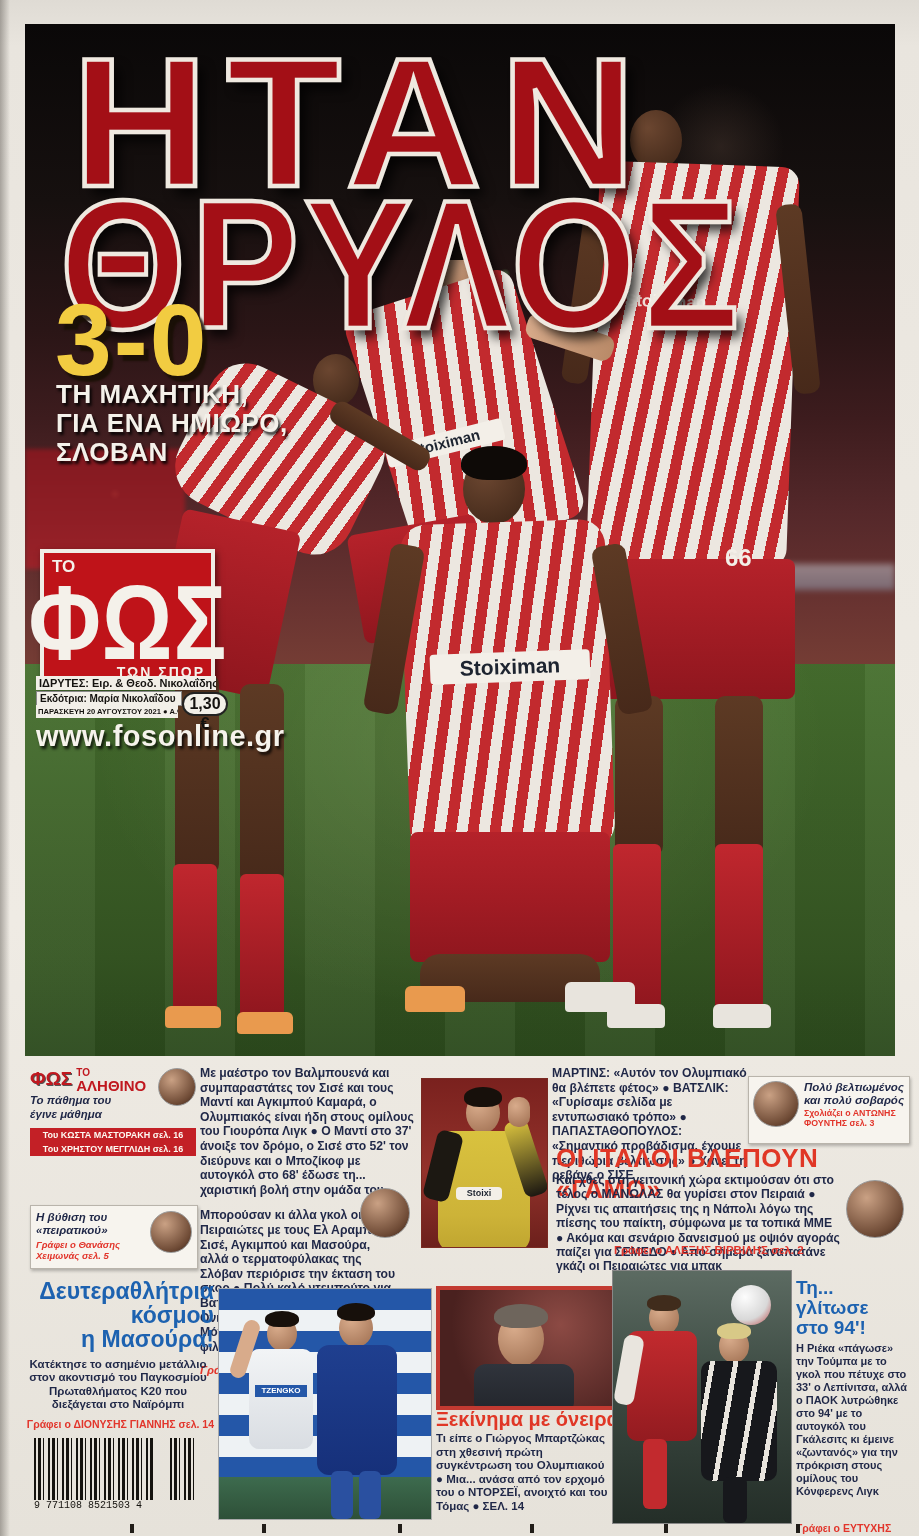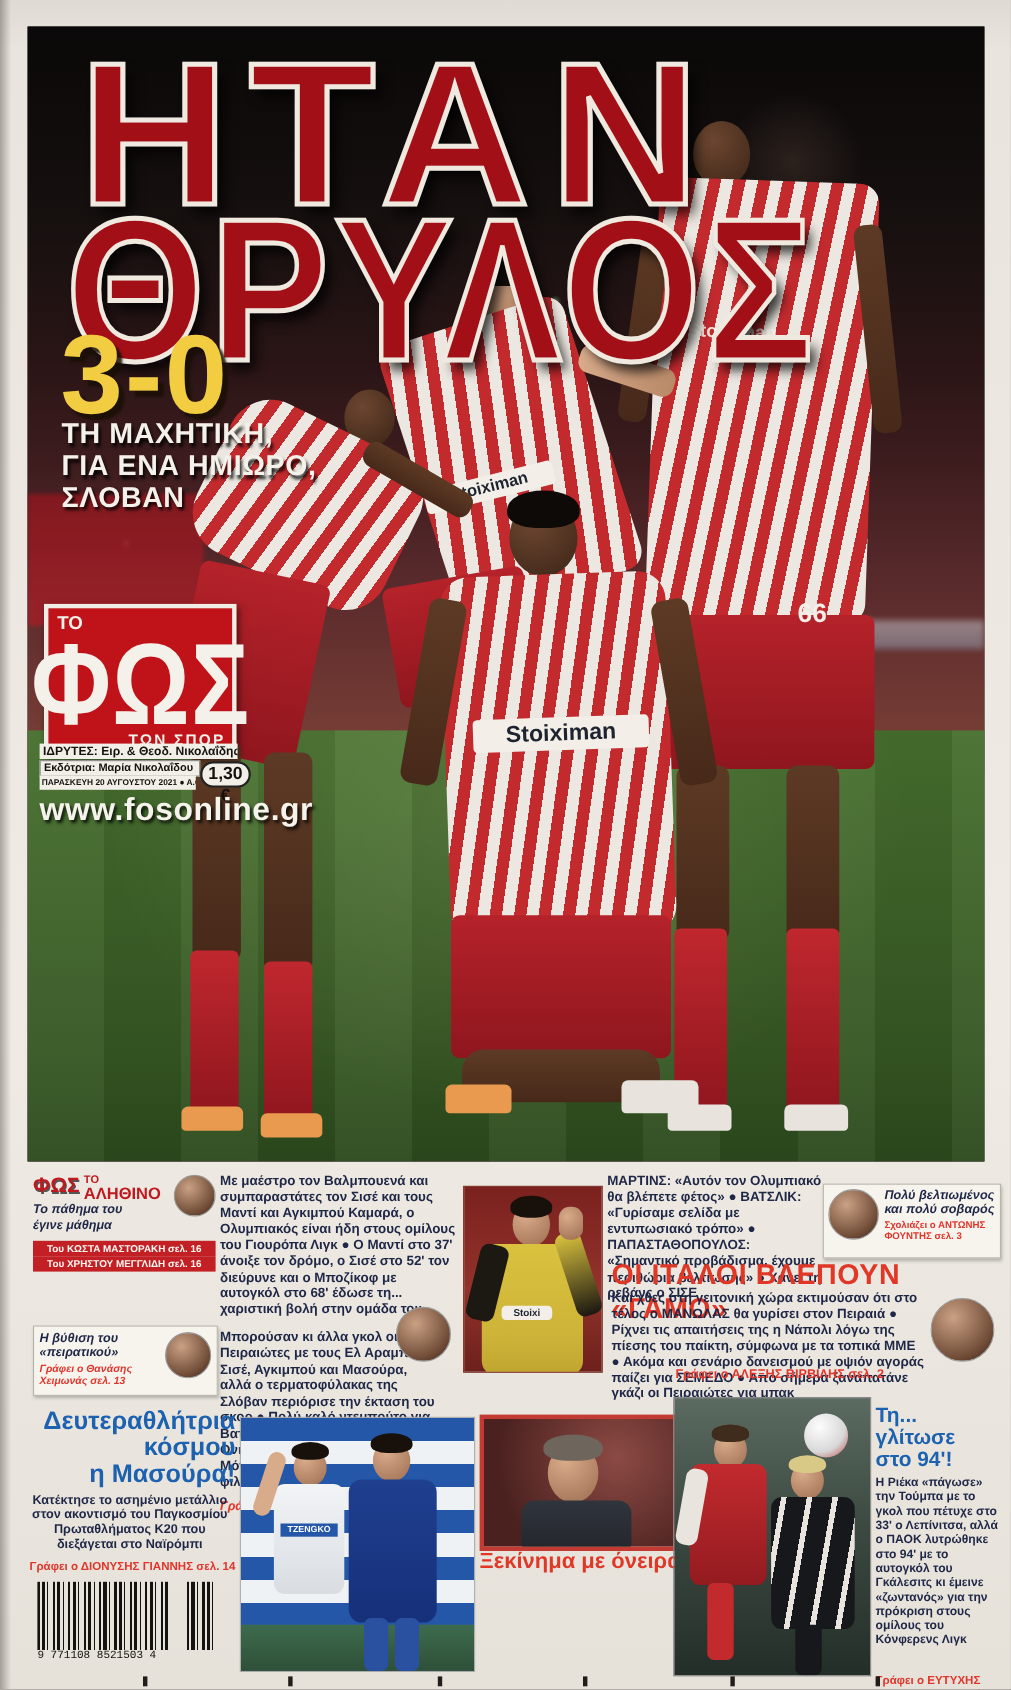--- a/index.html
+++ b/index.html
@@ -176,21 +176,21 @@
     <div class="redbar" style="margin-top:6px;font-size:9px;line-height:14px;">Του ΚΩΣΤΑ ΜΑΣΤΟΡΑΚΗ σελ. 16</div>
   </div>
 
   <div style="position:absolute;left:30px;top:1138px;width:166px;">
     <div class="redbar" style="margin-top:4px;font-size:9px;line-height:14px;">Του ΧΡΗΣΤΟΥ ΜΕΓΓΛΙΔΗ σελ. 16</div>
   </div>
 
   <div class="box" style="left:30px;top:1205px;width:156px;height:52px;padding:5px;display:flex;">
     <span style="width:100px;">
       <span class="body-text" style="font-style:italic;font-size:11.5px;line-height:1.15;display:block;">Η βύθιση του «πειρατικού»</span>
-      <span class="byline" style="font-size:9.5px;line-height:1.1;display:block;margin-top:3px;">Γράφει ο Θανάσης Χειμωνάς σελ. 13</span>
+      <span class="byline" style="font-size:9.5px;line-height:1.1;display:block;margin-top:3px;">Γράφει ο Θανάσης Χειμωνάς σελ. 5</span>
     </span>
     <span class="avatar" style="width:40px;height:40px;margin-left:auto;display:block;"></span>
   </div>
 
   <div style="position:absolute;left:200px;top:1066px;width:218px;">
     <div class="body-text" style="font-size:12.2px;line-height:14.6px;">Με μαέστρο τον Βαλμπουενά και συμπαραστάτες τον Σισέ και τους Μαντί και Αγκιμπού Καμαρά, ο Ολυμπιακός είναι ήδη στους ομίλους του Γιουρόπα Λιγκ ● Ο Μαντί στο 37' άνοιξε τον δρόμο, ο Σισέ στο 52' τον διεύρυνε και ο Μποζίκοφ με αυτογκόλ στο 68' έδωσε τη... χαριστική βολή στην ομάδα του</div>
     <div class="body-text" style="font-size:12.2px;line-height:14.6px;margin-top:11px;width:200px;">Μπορούσαν κι άλλα γκολ οι Πειραιώτες με τους Ελ Αραμπί, Σισέ, Αγκιμπού και Μασούρα, αλλά ο τερματοφύλακας της Σλόβαν περιόρισε την έκταση του σκορ ● Πολύ καλό ντεμπούτο για Βατσλίκ, καλές ενέργειες από τον Ονιεκούρου όταν μπήκε αλλαγή ● Μόνο ο Βάις φάνηκε για τους φιλοξενούμενους</div>
     <div class="byline" style="font-size:11.5px;margin-top:10px;">Γράφει ο ΧΡΗΣΤΟΣ ΜΕΓΓΛΙΔΗΣ σελ. 3</div>
   </div>
   <div class="avatar" style="position:absolute;left:360px;top:1188px;width:48px;height:48px;"></div>
@@ -254,20 +254,21 @@
     <div style="position:absolute;left:140px;top:182px;width:22px;height:48px;background:#2a50a0;border-radius:6px;"></div>
   </div>
 
   <div style="position:absolute;left:436px;top:1286px;width:172px;height:116px;overflow:hidden;border:4px solid #c23a31;
        background:radial-gradient(circle at 70% 30%,#8c4a44,#4a211f 75%);">
     <div class="head white" style="left:58px;top:22px;width:46px;height:54px;"></div>
     <div class="hair" style="left:54px;top:14px;width:54px;height:24px;background:#6e655c;"></div>
     <div style="position:absolute;left:34px;top:74px;width:100px;height:50px;border-radius:12px;background:linear-gradient(180deg,#30343c,#22252b);"></div>
   </div>
   <div class="red-h" style="position:absolute;left:436px;top:1408px;font-size:20px;">Ξεκίνημα με όνειρα</div>
+  <div class="body-text" style="position:absolute;left:436px;top:1432px;width:172px;font-size:11.5px;line-height:13.5px;">Τι είπε ο Γιώργος Μπαρτζώκας στη χθεσινή πρώτη συγκέντρωση του Ολυμπιακού ● Μια... ανάσα από τον ερχομό του ο ΝΤΟΡΣΕΪ, ανοιχτό και του Τόμας ● ΣΕΛ. 14</div>
 
   <div style="position:absolute;left:612px;top:1270px;width:178px;height:252px;overflow:hidden;border:1px solid #888;
        background:linear-gradient(180deg,#5c6b62 0%,#3c4a42 45%,#242e28 100%);">
     <div style="position:absolute;left:118px;top:14px;width:40px;height:40px;border-radius:50%;background:radial-gradient(circle at 35% 30%,#fdfdfd,#d8d8d8 60%,#b44 100%);"></div>
     <div class="head white" style="left:36px;top:30px;width:30px;height:34px;"></div>
     <div class="hair" style="left:34px;top:24px;width:34px;height:16px;background:#402c1c;"></div>
     <div style="position:absolute;left:14px;top:60px;width:70px;height:110px;border-radius:10px;background:linear-gradient(180deg,#c22a2e,#931b20);"></div>
     <div style="position:absolute;left:6px;top:64px;width:20px;height:70px;background:#e9e5de;border-radius:8px;transform:rotate(10deg);"></div>
     <div class="head white" style="left:106px;top:58px;width:30px;height:34px;"></div>
     <div class="hair" style="left:104px;top:52px;width:34px;height:16px;background:#d8c987;"></div>

